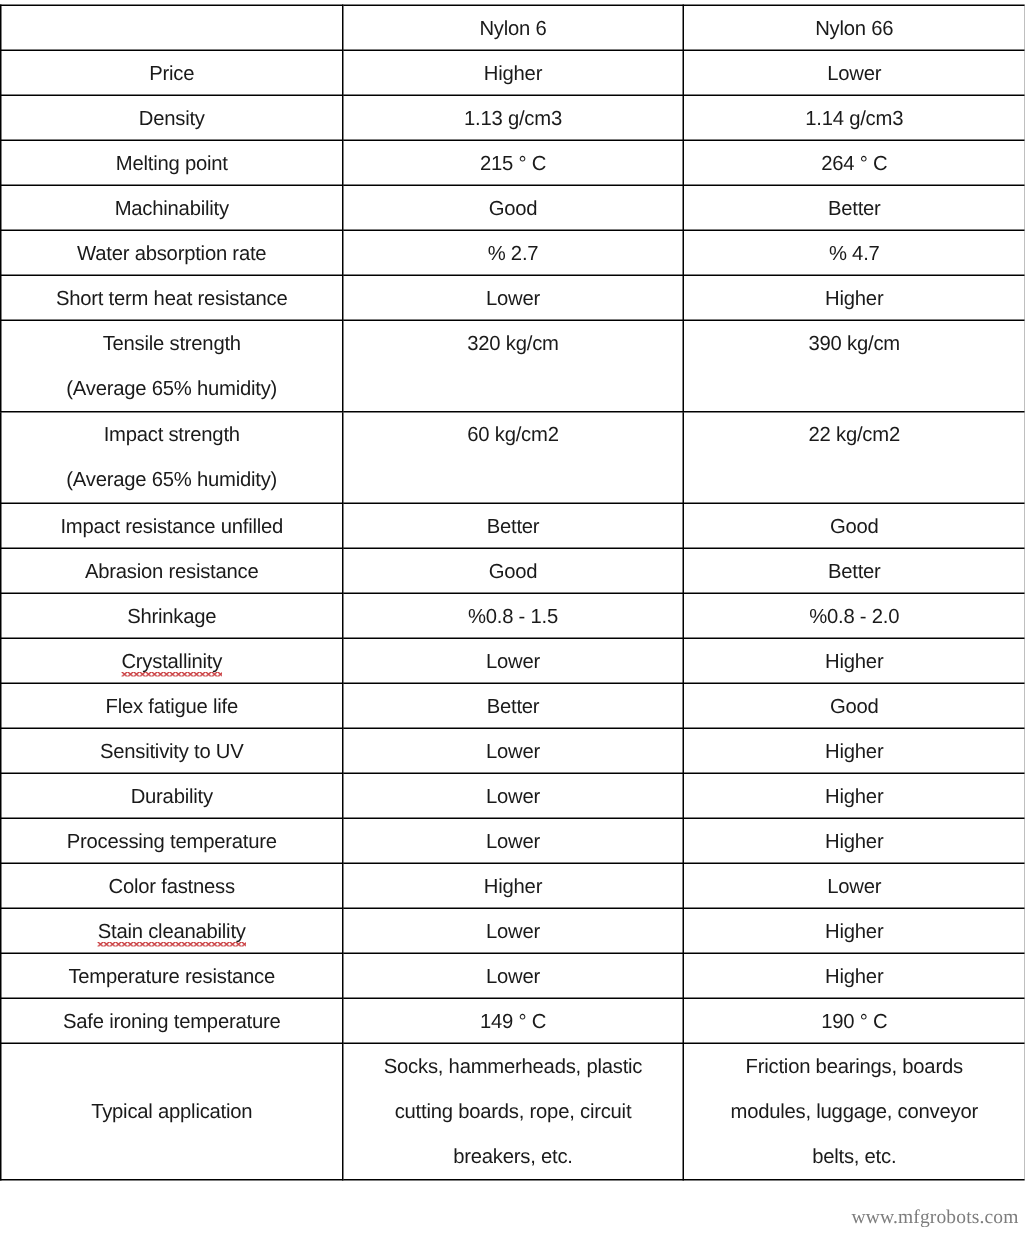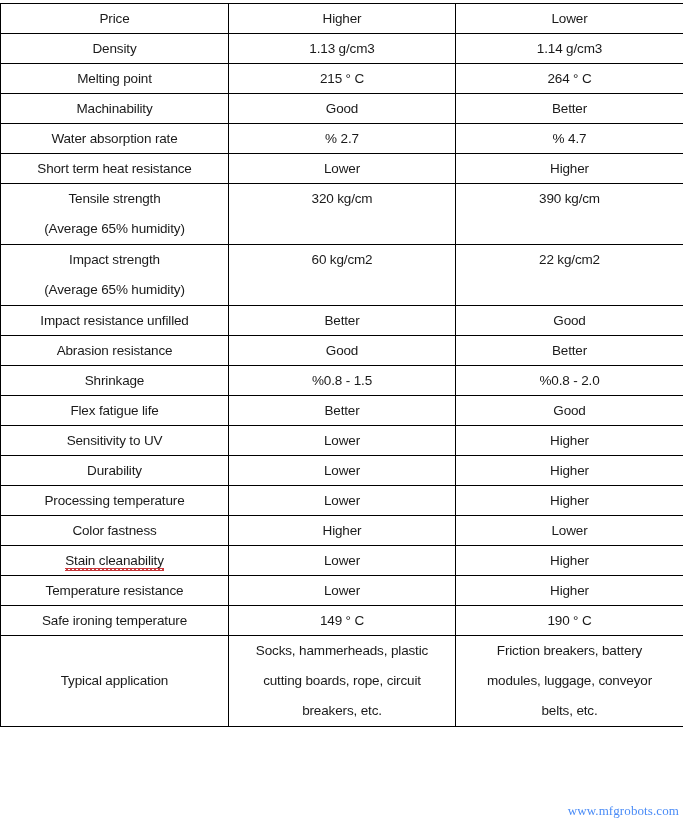--- a/index.html
+++ b/index.html
@@ -83,38 +83,43 @@
     background-position: 0 100%;
     padding-bottom: 3px;
   }
 
   #watermark {
     position: absolute;
     right: 4px;
     bottom: 6px;
     font-family: "Liberation Serif", serif;
     font-size: 13px;
-    color: #3b82f6;
+    color: #737373;
     opacity: 0.92;
     white-space: nowrap;
     pointer-events: none;
     letter-spacing: 0.1px;
   }
 </style>
 </head>
 <body>
 
 <div id="comparison-wrap">
   <table class="cmp">
     <colgroup>
       <col class="c-prop">
       <col class="c-n6">
       <col class="c-n66">
     </colgroup>
     <tbody>
+      <tr class="r1">
+        <td></td>
+        <td>Nylon 6</td>
+        <td>Nylon 66</td>
+      </tr>
     <tr class="r1">
           <td><span>Price</span></td>
           <td><span>Higher</span></td>
           <td><span>Lower</span></td>
         </tr>
         <tr class="r1">
           <td><span>Density</span></td>
           <td><span>1.13 g/cm3</span></td>
           <td><span>1.14 g/cm3</span></td>
         </tr>
@@ -171,20 +176,25 @@
           <td><span>Abrasion resistance</span></td>
           <td><span>Good</span></td>
           <td><span>Better</span></td>
         </tr>
         <tr class="r1">
           <td><span>Shrinkage</span></td>
           <td><span>%0.8 - 1.5</span></td>
           <td><span>%0.8 - 2.0</span></td>
         </tr>
         <tr class="r1">
+          <td><span class="misspelled">Crystallinity</span></td>
+          <td><span>Lower</span></td>
+          <td><span>Higher</span></td>
+        </tr>
+        <tr class="r1">
           <td><span>Flex fatigue life</span></td>
           <td><span>Better</span></td>
           <td><span>Good</span></td>
         </tr>
         <tr class="r1">
           <td><span>Sensitivity to UV</span></td>
           <td><span>Lower</span></td>
           <td><span>Higher</span></td>
         </tr>
         <tr class="r1">
@@ -218,21 +228,21 @@
           <td><span>190 ° C</span></td>
         </tr>
         <tr class="r3">
           <td><span>Typical application</span></td>
           <td>
             <span class="ln">Socks, hammerheads, plastic</span>
             <span class="ln">cutting boards, rope, circuit</span>
             <span class="ln">breakers, etc.</span>
           </td>
           <td>
-            <span class="ln">Friction breakers, battery</span>
+            <span class="ln">Friction bearings, boards</span>
             <span class="ln">modules, luggage, conveyor</span>
             <span class="ln">belts, etc.</span>
           </td>
         </tr>
       </tbody>
   </table>
 </div>
 
 <div id="watermark">www.mfgrobots.com</div>
 

